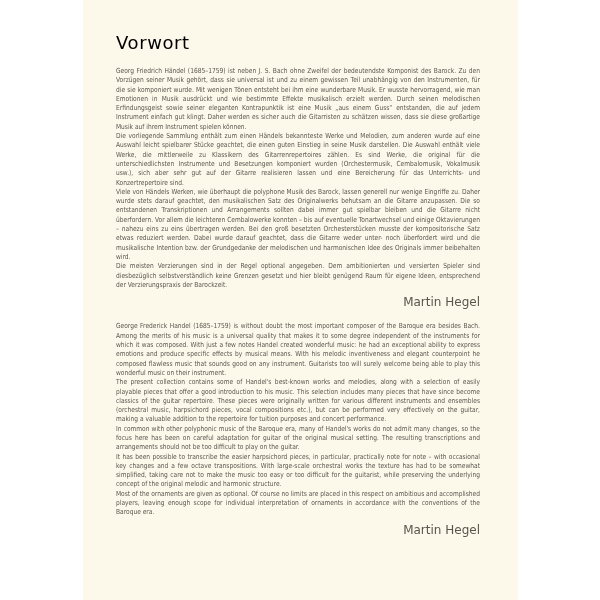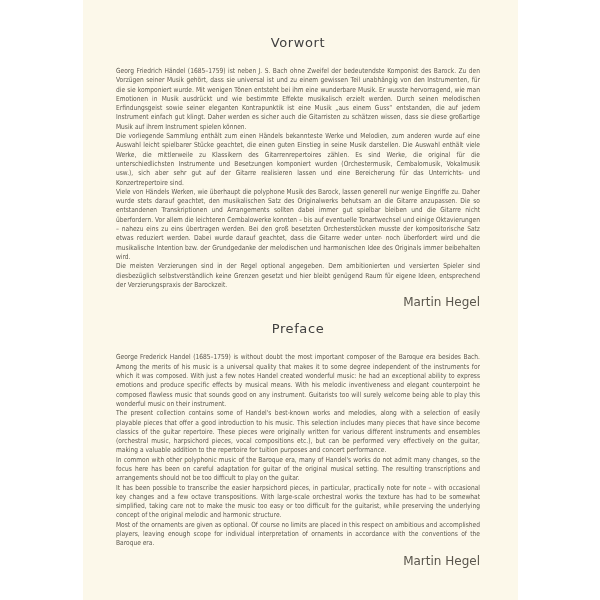--- a/index.html
+++ b/index.html
@@ -23,25 +23,24 @@
     height: 600px;
     background: #fcf8ea;
   }
   .content {
     position: absolute;
     left: 33px;
     top: 0;
     width: 364px;
   }
   .heading {
-    font-size: 13px;
+    font-size: 18px;
     line-height: 19px;
     font-weight: 400;
-    color: #404040;
-    text-align: center;
+    color: #000000;
     letter-spacing: 0.6px;
     margin: 0;
   }
   .heading-vorwort { margin-top: 33px; }
   .heading-preface { margin-top: 12px; }
   .body-block {
     margin-top: 15px;
     width: 430px;
     transform: scaleX(0.8465);
     transform-origin: 0 0;
@@ -73,21 +72,20 @@
 
       <div class="body-block">
         <p>Georg Friedrich Händel (1685–1759) ist neben J. S. Bach ohne Zweifel der bedeutendste Komponist des Barock. Zu den Vorzügen seiner Musik gehört, dass sie universal ist und zu einem gewissen Teil unabhängig von den Instrumenten, für die sie komponiert wurde. Mit wenigen Tönen entsteht bei ihm eine wunderbare Musik. Er wusste hervorragend, wie man Emotionen in Musik ausdrückt und wie bestimmte Effekte musikalisch erzielt werden. Durch seinen melodischen Erfindungsgeist sowie seiner eleganten Kontrapunktik ist eine Musik „aus einem Guss“ entstanden, die auf jedem Instrument einfach gut klingt. Daher werden es sicher auch die Gitarristen zu schätzen wissen, dass sie diese großartige Musik auf ihrem Instrument spielen können.</p>
         <p>Die vorliegende Sammlung enthält zum einen Händels bekannteste Werke und Melodien, zum anderen wurde auf eine Auswahl leicht spielbarer Stücke geachtet, die einen guten Einstieg in seine Musik darstellen. Die Auswahl enthält viele Werke, die mittlerweile zu Klassikern des Gitarrenrepertoires zählen. Es sind Werke, die original für die unterschiedlichsten Instrumente und Besetzungen komponiert wurden (Orchestermusik, Cembalomusik, Vokalmusik usw.), sich aber sehr gut auf der Gitarre realisieren lassen und eine Bereicherung für das Unterrichts- und Konzertrepertoire sind.</p>
         <p>Viele von Händels Werken, wie überhaupt die polyphone Musik des Barock, lassen generell nur wenige Eingriffe zu. Daher wurde stets darauf geachtet, den musikalischen Satz des Originalwerks behutsam an die Gitarre anzupassen. Die so entstandenen Transkriptionen und Arrangements sollten dabei immer gut spielbar bleiben und die Gitarre nicht überfordern. Vor allem die leichteren Cembalowerke konnten – bis auf eventuelle Tonartwechsel und einige Oktavierungen – nahezu eins zu eins übertragen werden. Bei den groß besetzten Orchesterstücken musste der kompositorische Satz etwas reduziert werden. Dabei wurde darauf geachtet, dass die Gitarre weder unter- noch überfordert wird und die musikalische Intention bzw. der Grundgedanke der melodischen und harmonischen Idee des Originals immer beibehalten wird.</p>
         <p>Die meisten Verzierungen sind in der Regel optional angegeben. Dem ambitionierten und versierten Spieler sind diesbezüglich selbstverständlich keine Grenzen gesetzt und hier bleibt genügend Raum für eigene Ideen, entsprechend der Verzierungspraxis der Barockzeit.</p>
       </div>
 
       <div class="sig sig-spaced">Martin Hegel</div>
 
-      <h1 class="heading heading-preface">Preface</h1>
 
       <div class="body-block">
         <p>George Frederick Handel (1685–1759) is without doubt the most important composer of the Baroque era besides Bach. Among the merits of his music is a universal quality that makes it to some degree independent of the instruments for which it was composed. With just a few notes Handel created wonderful music: he had an exceptional ability to express emotions and produce specific effects by musical means. With his melodic inventiveness and elegant counterpoint he composed flawless music that sounds good on any instrument. Guitarists too will surely welcome being able to play this wonderful music on their instrument.</p>
         <p>The present collection contains some of Handel's best-known works and melodies, along with a selection of easily playable pieces that offer a good introduction to his music. This selection includes many pieces that have since become classics of the guitar repertoire. These pieces were originally written for various different instruments and ensembles (orchestral music, harpsichord pieces, vocal compositions etc.), but can be performed very effectively on the guitar, making a valuable addition to the repertoire for tuition purposes and concert performance.</p>
         <p>In common with other polyphonic music of the Baroque era, many of Handel's works do not admit many changes, so the focus here has been on careful adaptation for guitar of the original musical setting. The resulting transcriptions and arrangements should not be too difficult to play on the guitar.</p>
         <p>It has been possible to transcribe the easier harpsichord pieces, in particular, practically note for note – with occasional key changes and a few octave transpositions. With large-scale orchestral works the texture has had to be somewhat simplified, taking care not to make the music too easy or too difficult for the guitarist, while preserving the underlying concept of the original melodic and harmonic structure.</p>
         <p>Most of the ornaments are given as optional. Of course no limits are placed in this respect on ambitious and accomplished players, leaving enough scope for individual interpretation of ornaments in accordance with the conventions of the Baroque era.</p>
       </div>
 
       <div class="sig sig-spaced">Martin Hegel</div>

